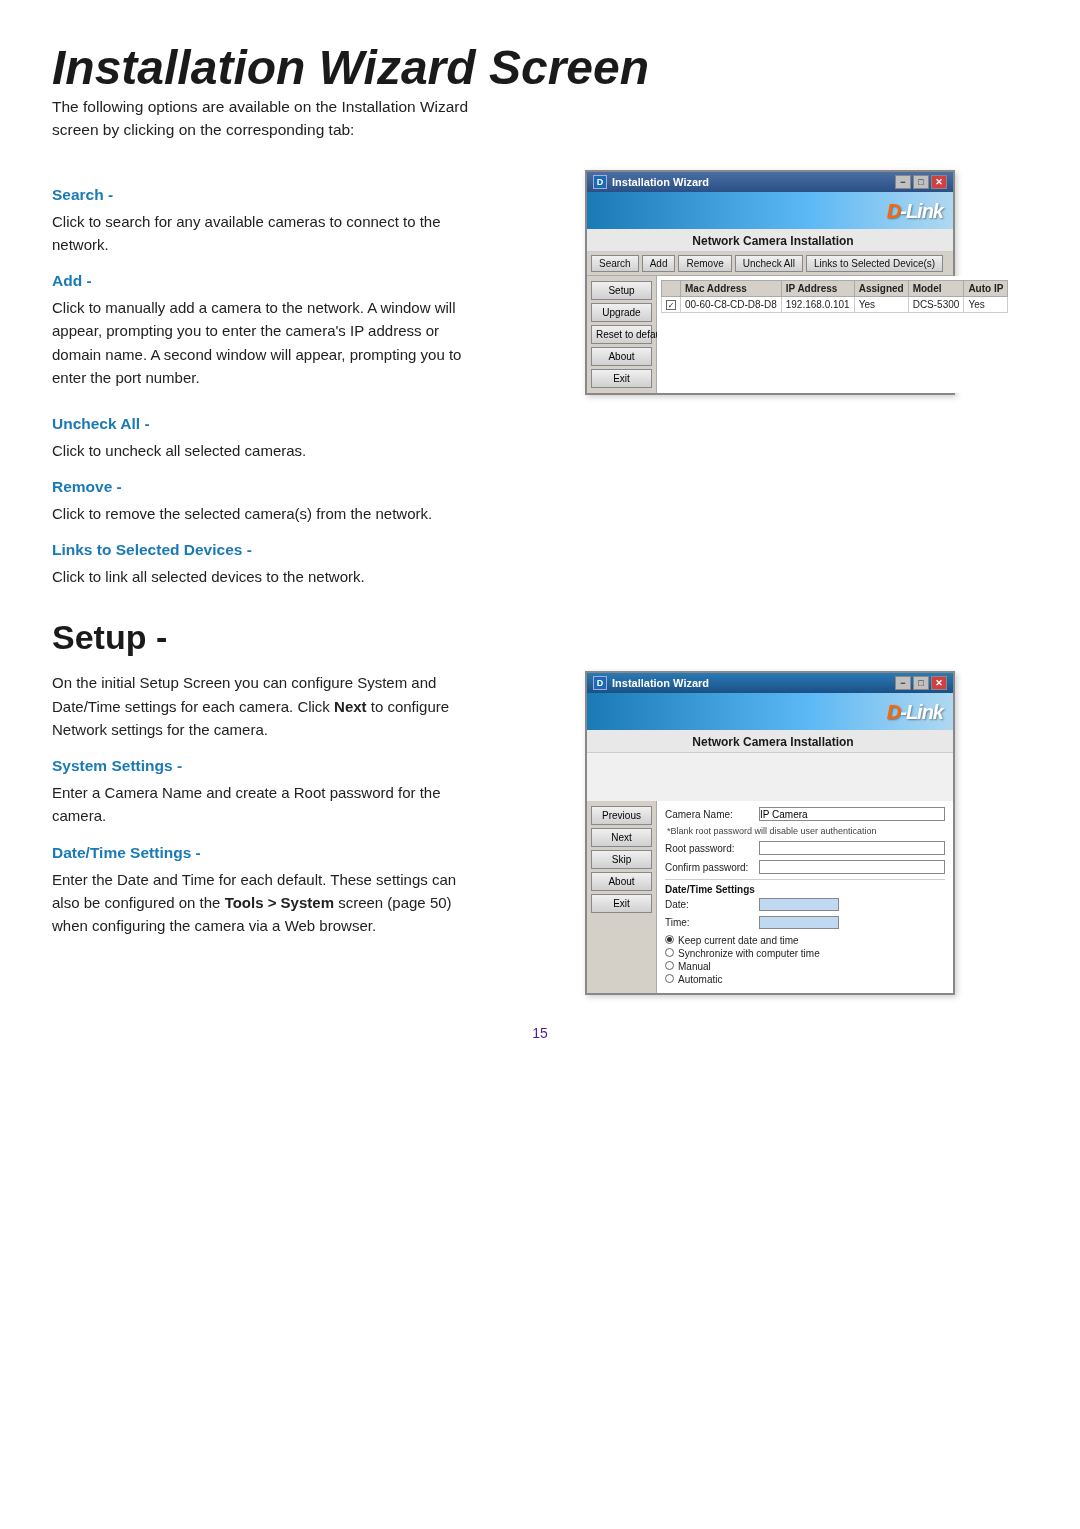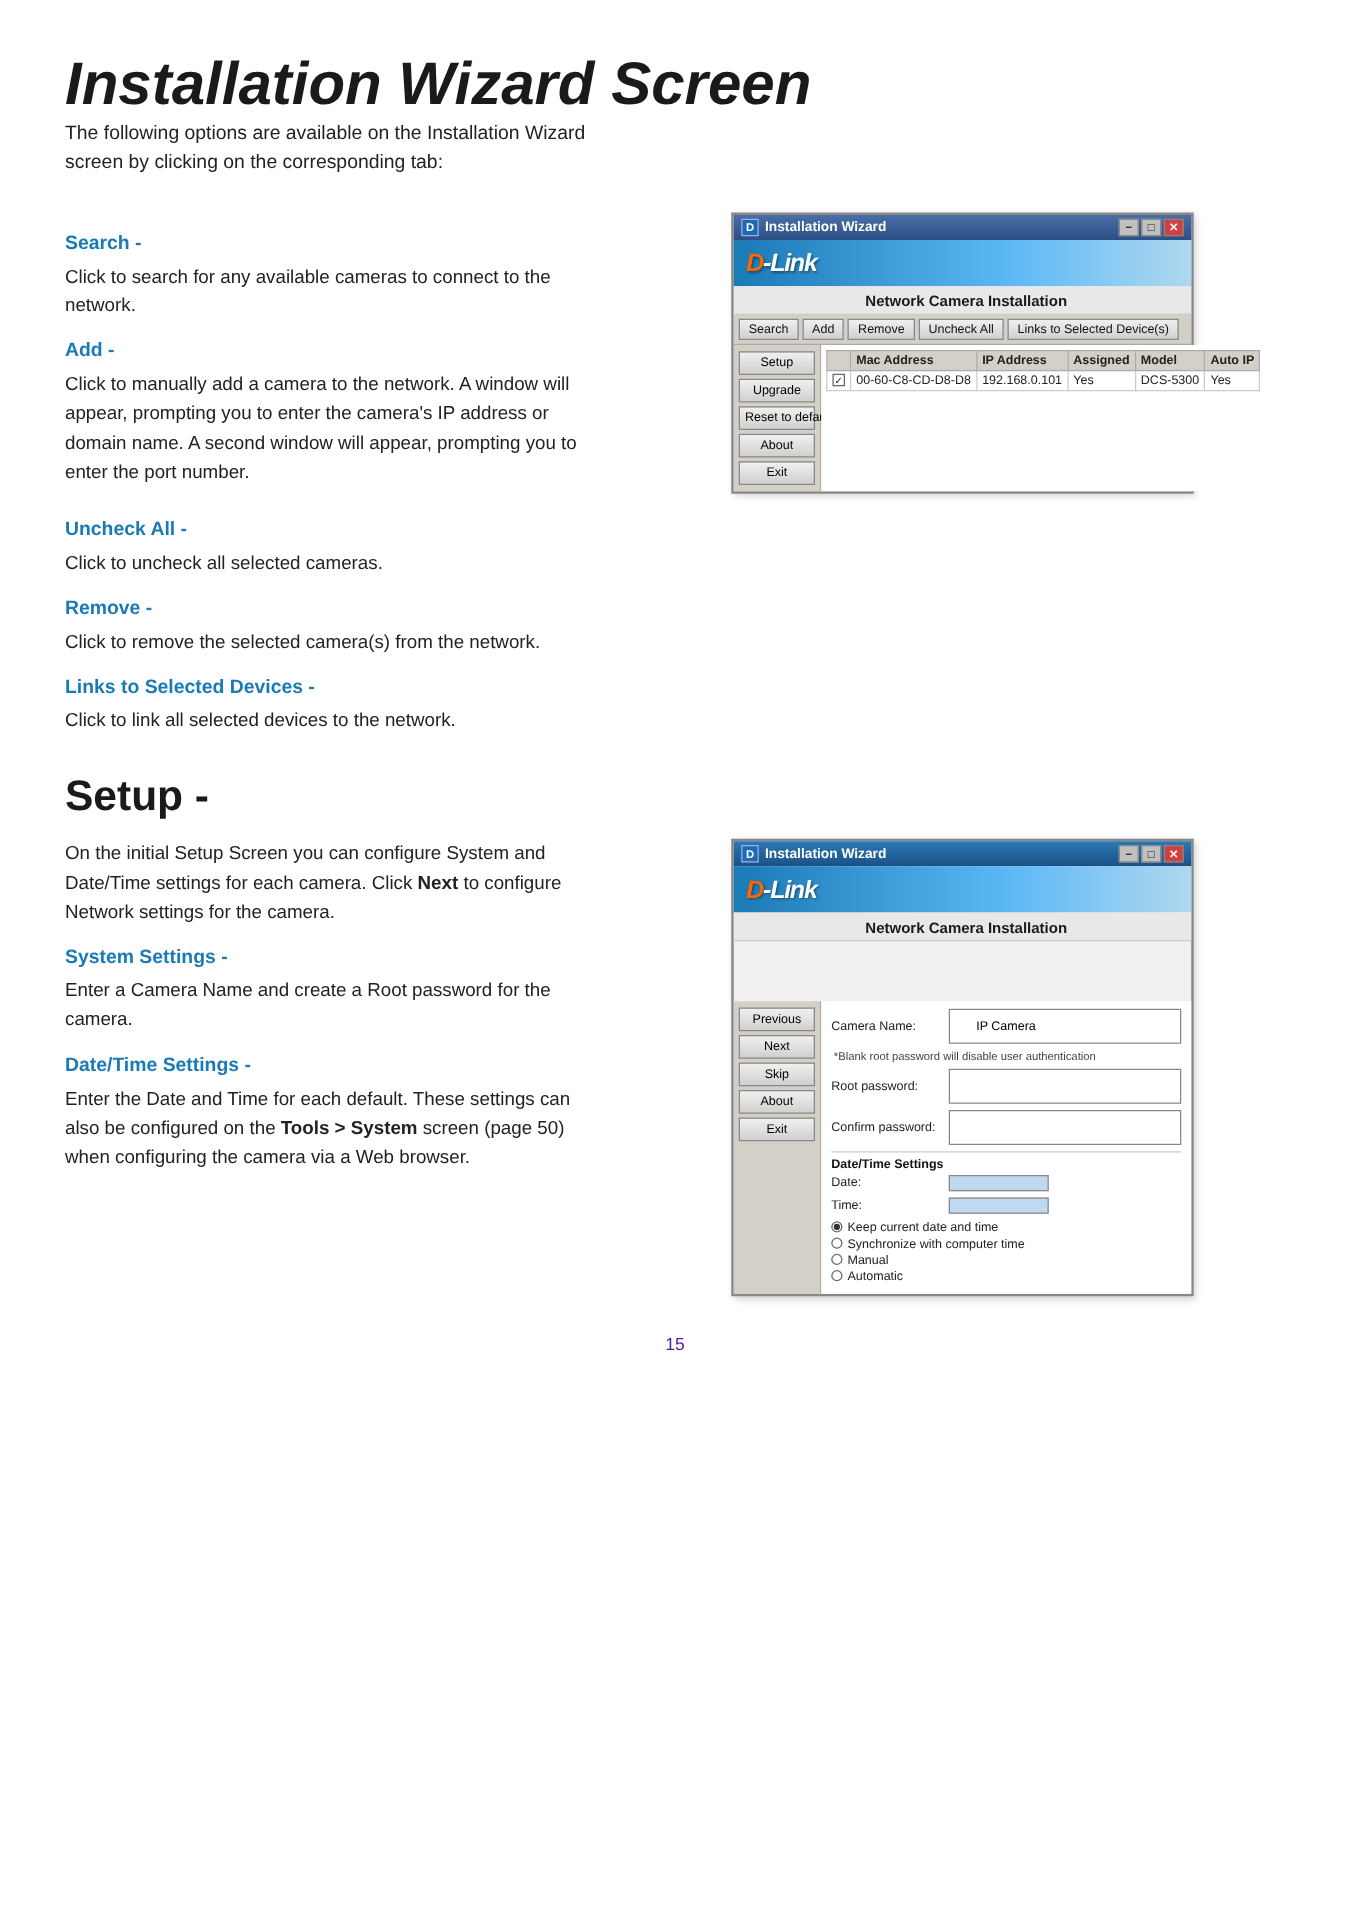--- a/index.html
+++ b/index.html
@@ -109,20 +109,21 @@
       justify-content: center;
       cursor: pointer;
       color: #222;
     }
     .win-btn.close { background: #d04040; color: #fff; }
     .wizard-header {
       background: linear-gradient(to right, #1a7ab5 0%, #5bb8f5 60%, #b0d8f0 100%);
       padding: 8px 10px 6px 10px;
       display: flex;
       align-items: center;
+      justify-content: flex-end;
     }
     .dlink-logo {
       font-size: 20px;
       font-weight: 900;
       font-style: italic;
       color: #fff;
       font-family: Arial Black, Arial, sans-serif;
       letter-spacing: -1px;
       text-shadow: 1px 1px 2px rgba(0,0,0,0.4);
     }
@@ -264,25 +265,24 @@
       margin-bottom: 5px;
       gap: 4px;
     }
     .form-label {
       font-size: 10px;
       min-width: 90px;
       color: #222;
     }
     .form-input {
       flex: 1;
-      height: 28px;
+      height: 14px;
       border: 1px solid #888;
       background: #fff;
       font-size: 10px;
-      padding-left: 21px;
     }
     .form-note {
       font-size: 9px;
       color: #444;
       margin-bottom: 5px;
       margin-left: 2px;
     }
     .form-group-label {
       font-size: 10px;
       font-weight: bold;

